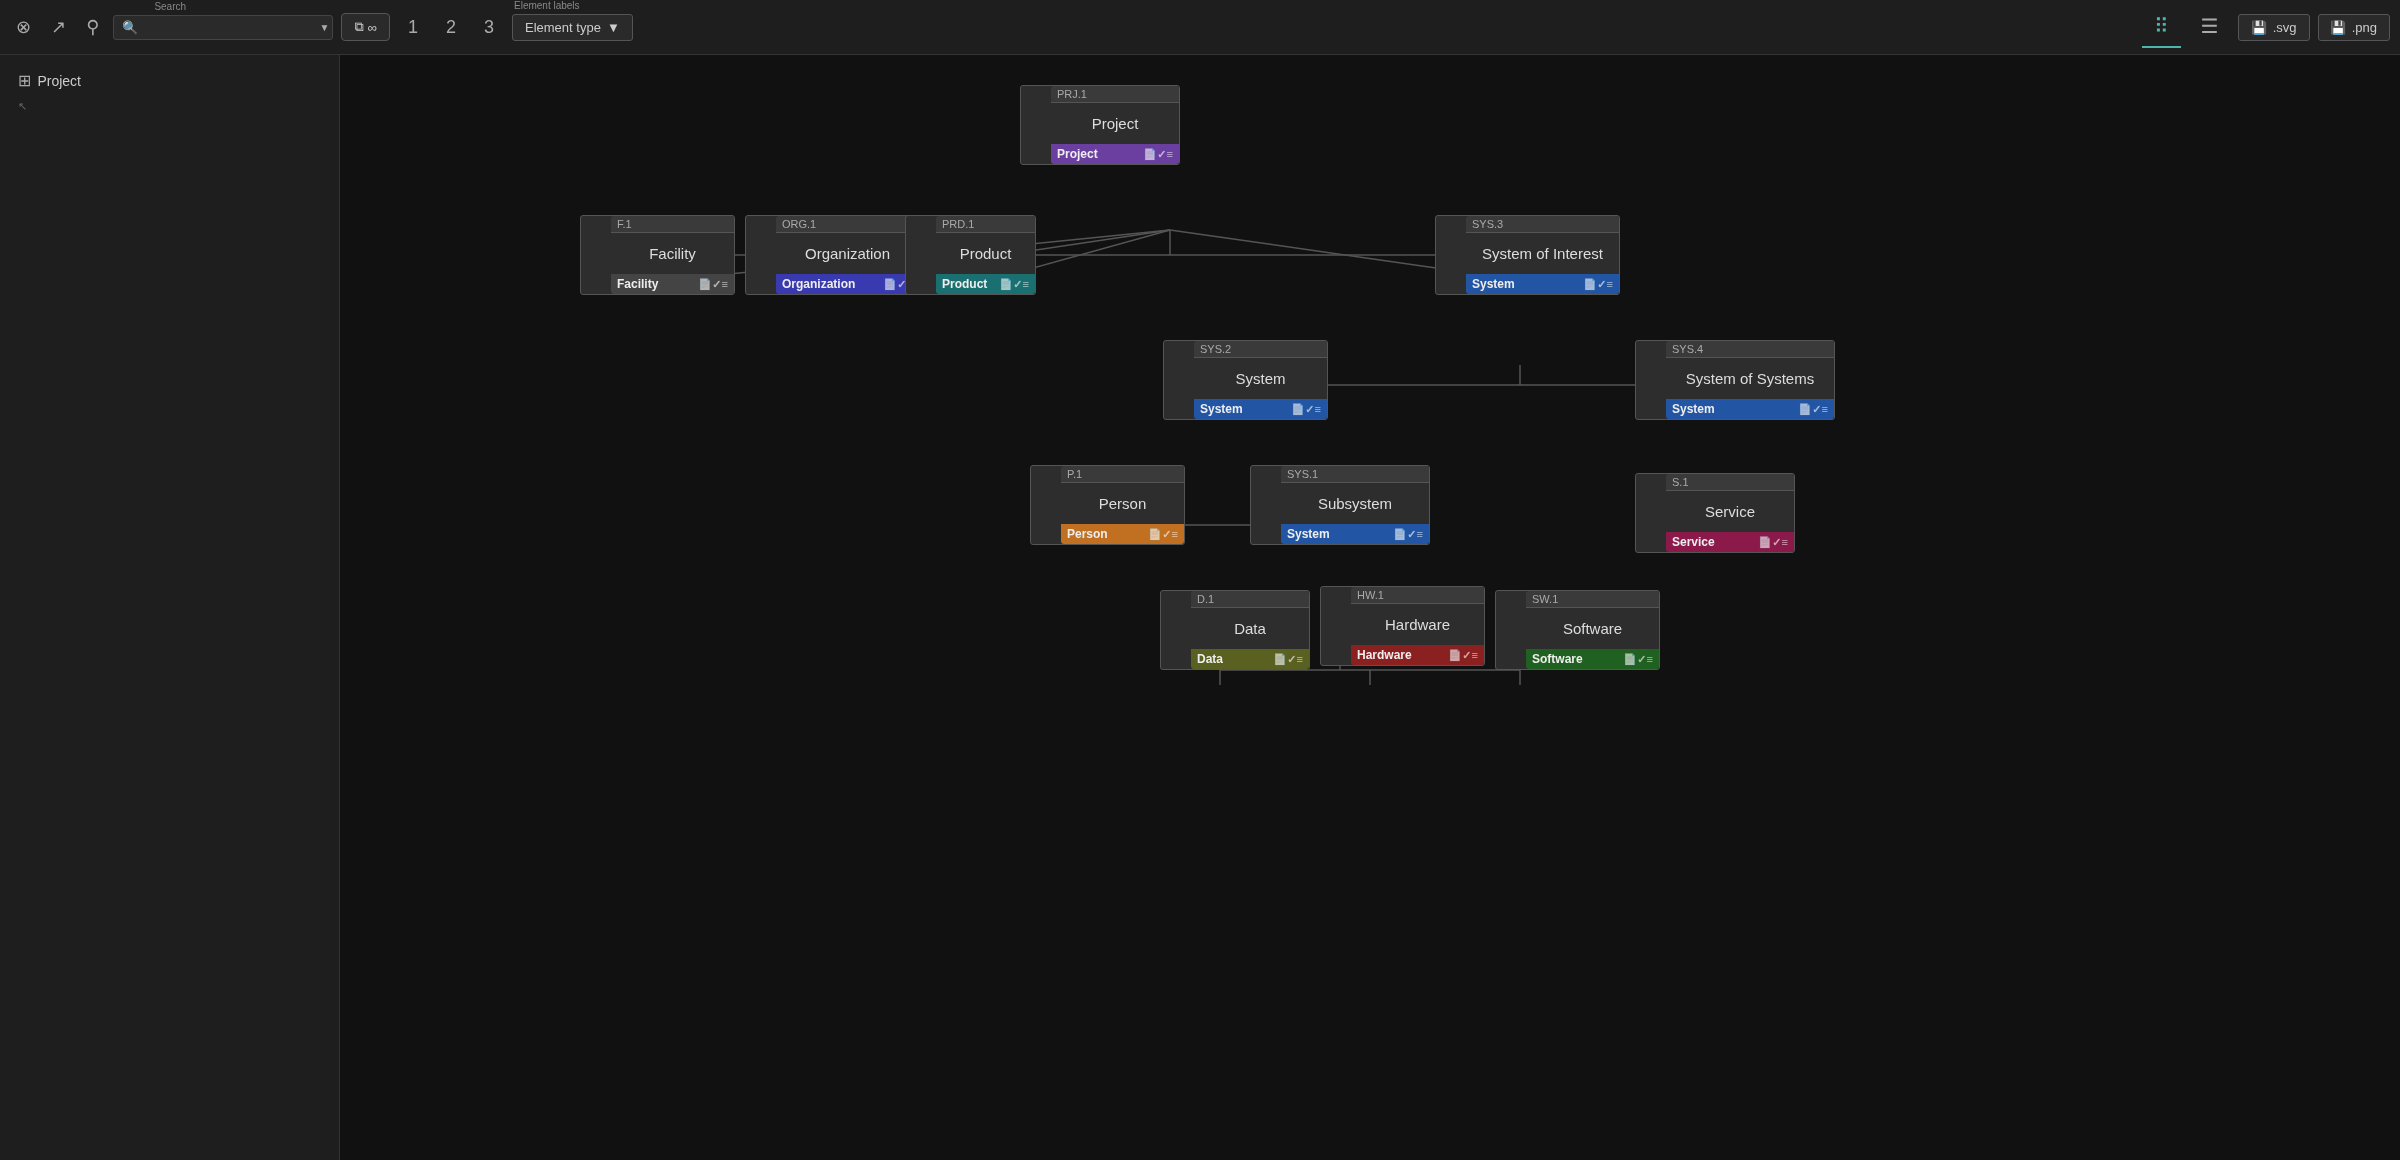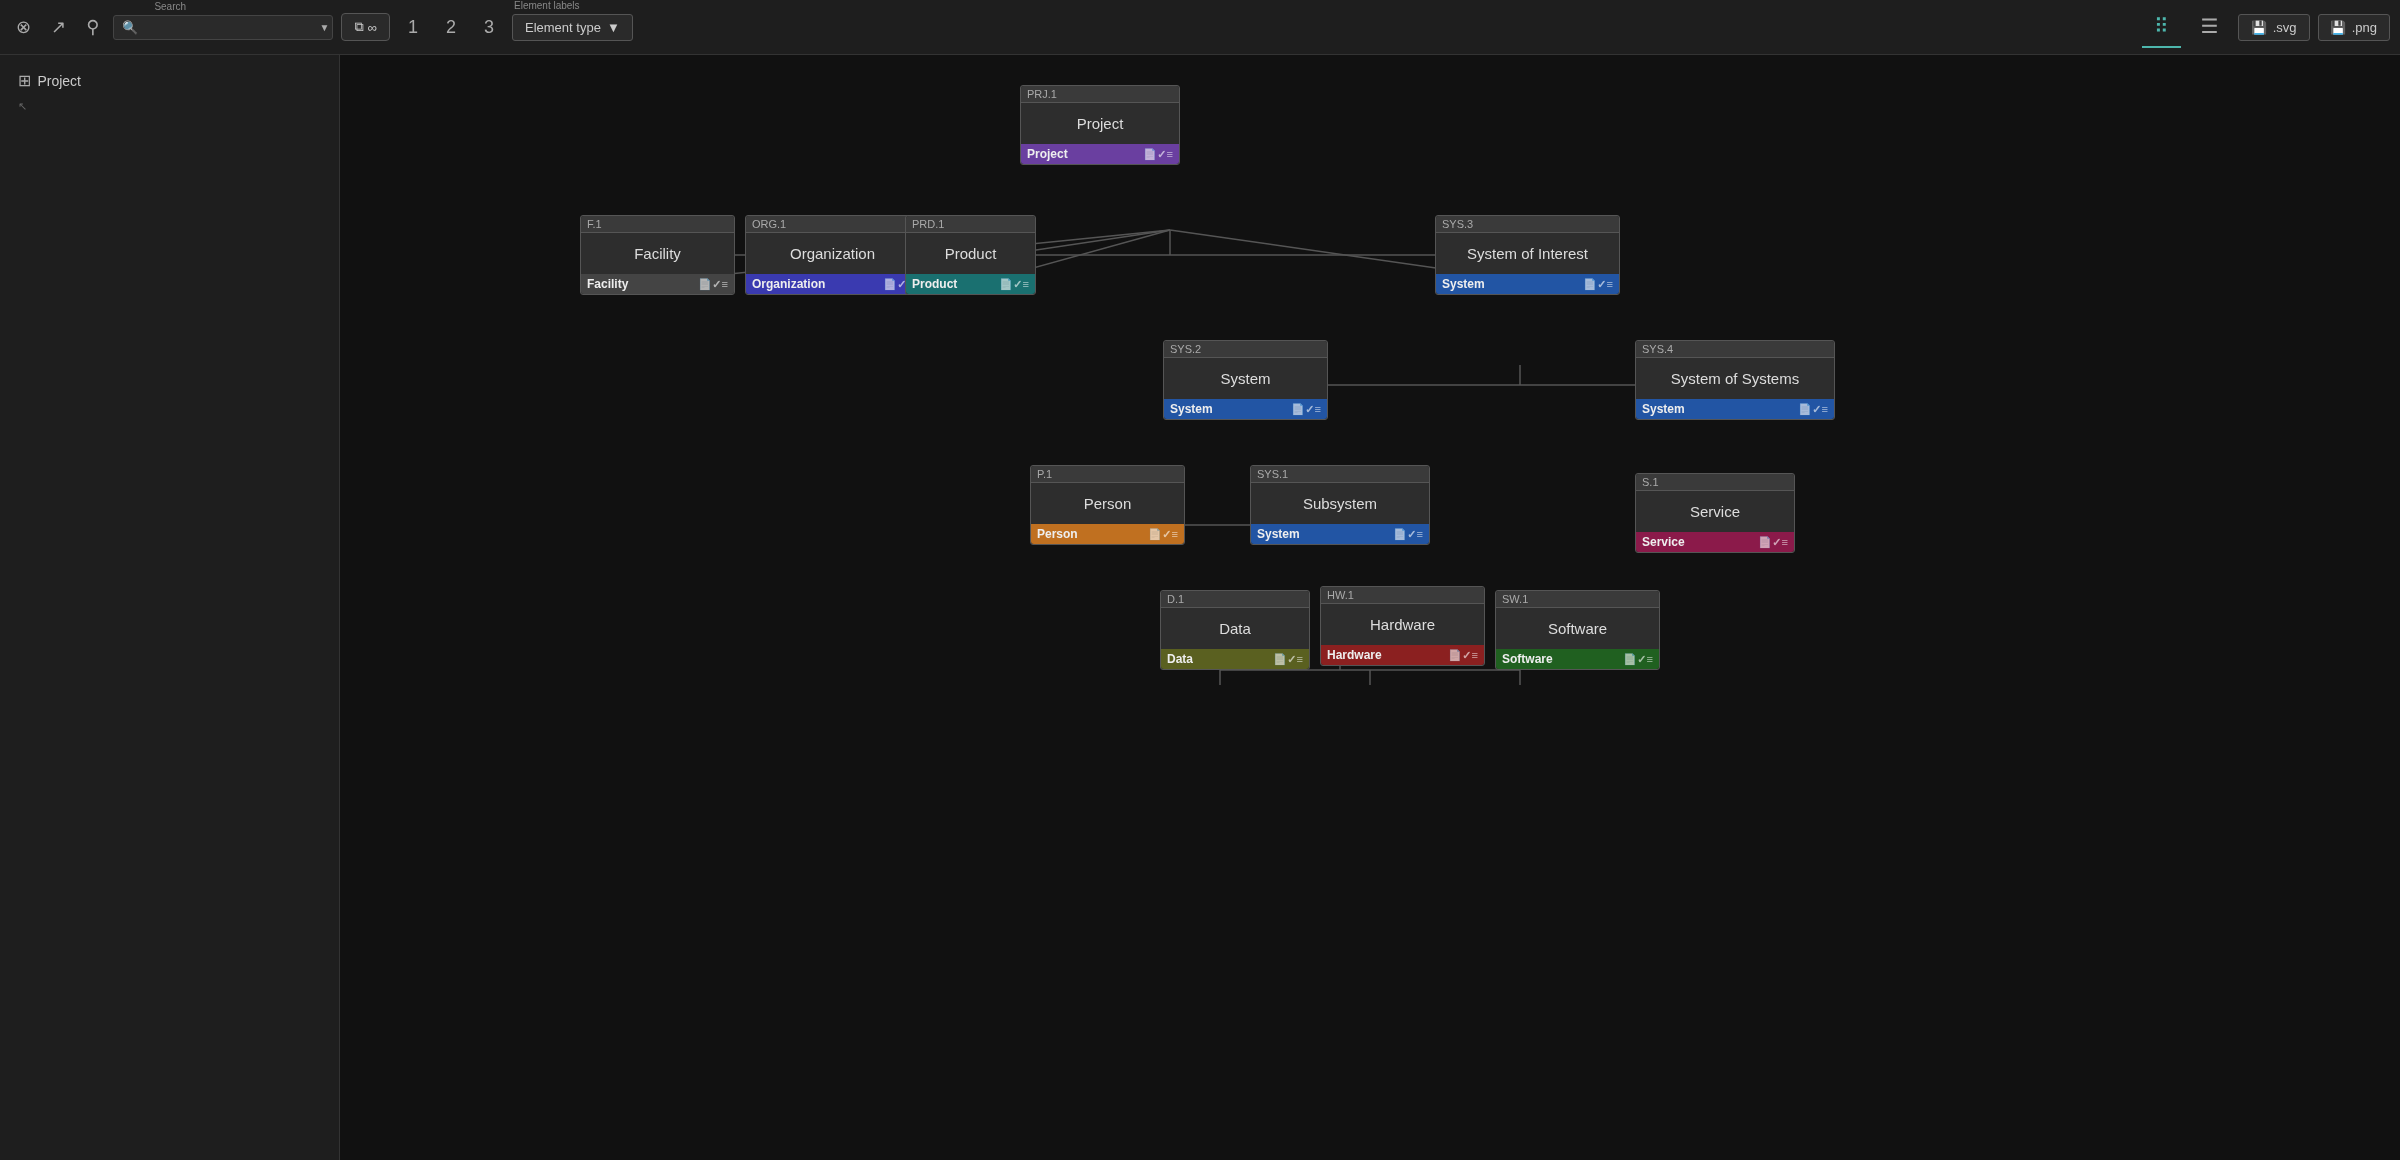--- a/index.html
+++ b/index.html
@@ -196,20 +196,21 @@
     }
 
     
     .node {
       position: absolute;
       background: #2d2d2d;
       border: 1px solid #555;
       border-radius: 3px;
       display: flex;
       flex-direction: column;
+      padding-left: 30px;
     }
 
     .node-id-bar {
       background: #3a3a3a;
       border-bottom: 1px solid #555;
       padding: 2px 6px;
       font-size: 11px;
       color: #aaa;
       border-radius: 3px 3px 0 0;
     }

